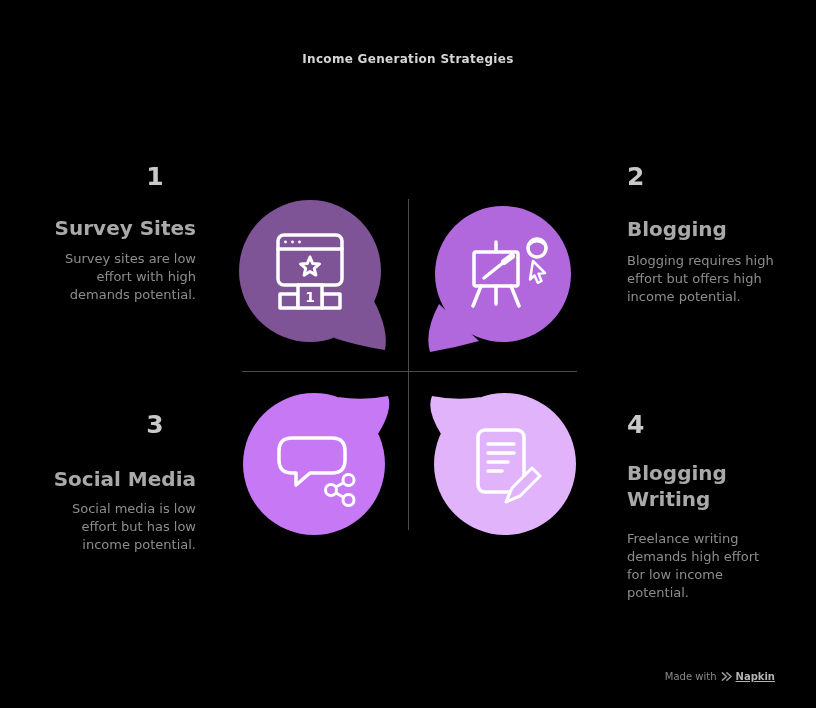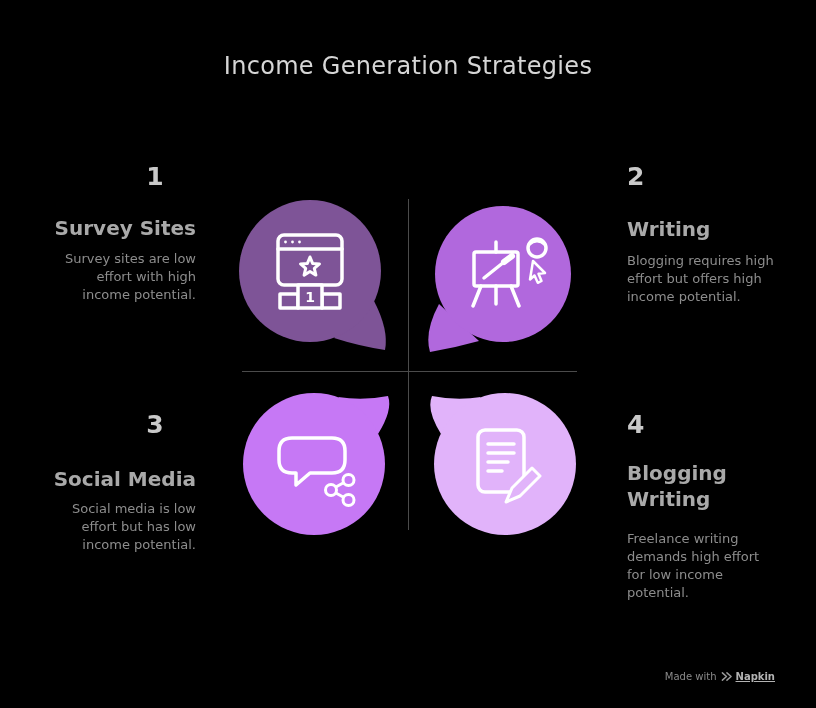--- a/index.html
+++ b/index.html
@@ -2,21 +2,21 @@
 <html><head>
 <meta charset="utf-8">
 <style>
   html,body{margin:0;padding:0;background:#000;}
   .canvas{
     position:relative;width:816px;height:708px;background:#000000;overflow:hidden;
     font-family:"DejaVu Sans","Liberation Sans",sans-serif;
   }
   .title{
     position:absolute;top:52px;left:0;width:100%;text-align:center;
-    font-size:24px;font-weight:normal;color:#d6d6d6;letter-spacing:.3px;
+    font-size:12px;font-weight:bold;color:#d6d6d6;letter-spacing:.3px;
   }
   .divider-v{position:absolute;left:408px;top:199px;width:1px;height:331px;background:#4b4b4b;}
   .divider-h{position:absolute;left:242px;top:371px;width:335px;height:1px;background:#4b4b4b;}
   .num{position:absolute;font-size:25px;font-weight:bold;color:#c9c9c9;}
   .heading{position:absolute;font-size:20px;font-weight:bold;color:#a9a9a9;line-height:1.3;}
   .desc{position:absolute;font-size:13px;color:#8d8d8d;line-height:1.38;}
   .ta-r{text-align:right;}
   .bubble{position:absolute;}
   svg text{font-family:"DejaVu Sans","Liberation Sans",sans-serif;}
   .footer{
@@ -30,41 +30,41 @@
 
 <div class="canvas">
 
   <div class="title">Income Generation Strategies</div>
 
   <div class="divider-v"></div>
   <div class="divider-h"></div>
 
   <div class="num ta-r" style="left:135px;top:162px;width:40px;text-align:center">1</div>
   <div class="heading ta-r" style="left:40px;top:215px;width:156px">Survey Sites</div>
-  <div class="desc ta-r" style="left:56px;top:250px;width:140px">Survey sites are low effort with high income potential.</div>
+  <div class="desc ta-r" style="left:56px;top:250px;width:140px">Survey sites are low effort with high demands potential.</div>
 
   <svg class="bubble" style="left:235px;top:198px" width="160" height="160" viewBox="0 0 160 160">
     <path d="M139 103 Q154 132 150 152 Q124 148 99 140 Z" fill="#7e5497"></path>
     <circle cx="75" cy="73" r="71" fill="#7e5497"></circle>
     <g fill="none" stroke="#ffffff" stroke-width="3.5" stroke-linecap="round" stroke-linejoin="round">
       <rect x="43" y="37" width="64" height="50" rx="6"></rect>
       <path d="M43 51 H107"></path>
       <circle cx="50.5" cy="44" r="1.4" fill="#ffffff" stroke="none"></circle>
       <circle cx="57.5" cy="44" r="1.4" fill="#ffffff" stroke="none"></circle>
       <circle cx="64.5" cy="44" r="1.4" fill="#ffffff" stroke="none"></circle>
       <polygon stroke-width="3" points="75,59 77.6,65.4 84.5,65.9 79.3,70.4 80.9,77.1 75,73.5 69.1,77.1 70.7,70.4 65.5,65.9 72.4,65.4"></polygon>
       <rect x="45" y="96" width="18" height="14" fill="#7e5497"></rect>
       <rect x="87" y="96" width="18" height="14" fill="#7e5497"></rect>
       <rect x="63" y="87" width="24" height="23" fill="#7e5497"></rect>
       <text x="75" y="104" text-anchor="middle" font-size="14" font-weight="bold" fill="#ffffff" stroke="none">1</text>
     </g>
   </svg>
 
   <div class="num" style="left:627px;top:162px;width:40px">2</div>
-  <div class="heading" style="left:627px;top:216px;width:160px">Writing</div>
+  <div class="heading" style="left:627px;top:216px;width:160px">Blogging</div>
   <div class="desc" style="left:627px;top:252px;width:148px">Blogging requires high effort but offers high income potential.</div>
 
   <svg class="bubble" style="left:428px;top:200px" width="160" height="160" viewBox="0 0 160 160">
     <path d="M11 104 Q-4 132 2 152 Q26 148 51 141 Z" fill="#b168dd"></path>
     <circle cx="75" cy="74" r="68" fill="#b168dd"></circle>
     <g fill="none" stroke="#ffffff" stroke-width="3.5" stroke-linecap="round" stroke-linejoin="round">
       <path d="M68 42 V52"></path>
       <rect x="46" y="52" width="44" height="34" rx="2"></rect>
       <path d="M53 86 L45 106"></path>
       <path d="M83 86 L91 106"></path>

